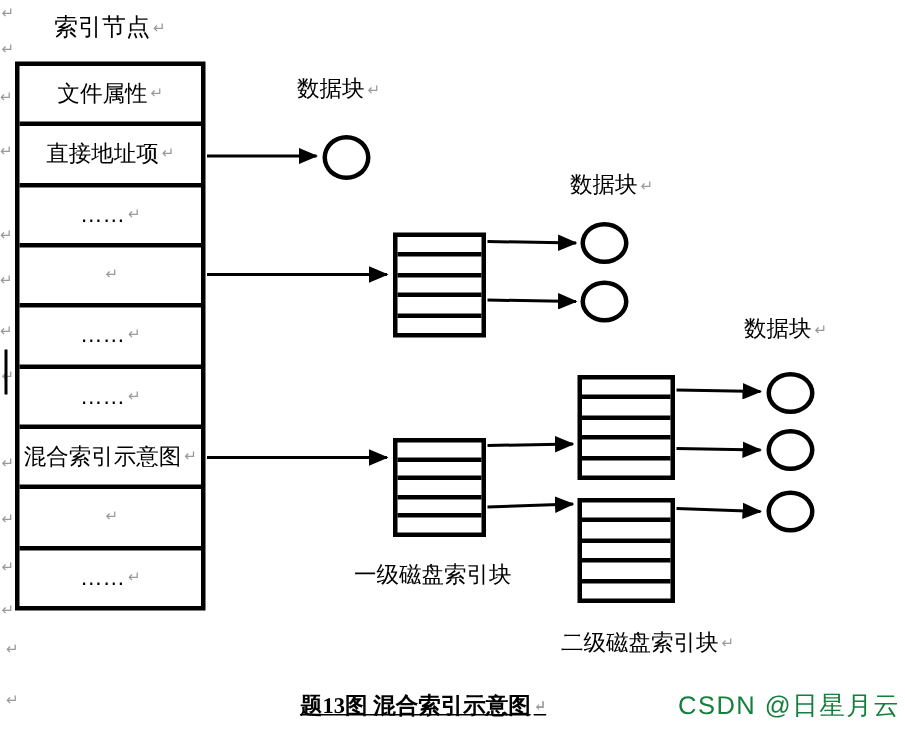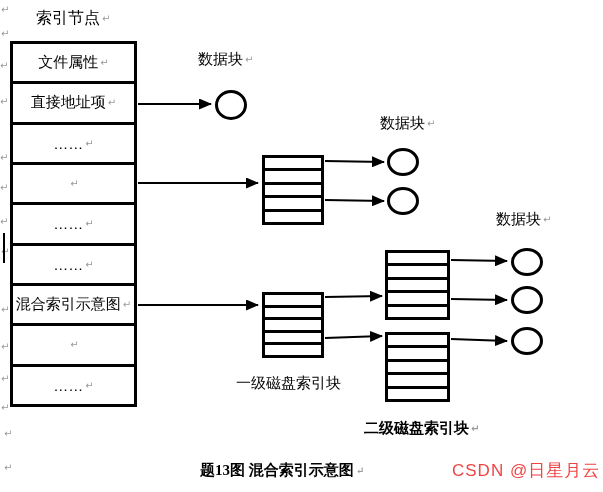--- a/index.html
+++ b/index.html
@@ -23,22 +23,22 @@
   .b2{left:262px;top:292px;width:62px;height:66px;}
   .b3{left:385px;top:250px;width:65px;height:70px;}
   .b4{left:385px;top:332px;width:65px;height:70px;}
   
   .dcircle{width:32px;height:28px;border:3px solid #000;border-radius:50%;
            box-sizing:border-box;background:#fff;z-index:2;}
   
   .lbl{font-size:15px;white-space:nowrap;z-index:3;}
   .pmark{color:#9a9a9a;font-size:10px;margin-left:2px;vertical-align:1px;}
   .lmark{position:absolute;color:#9a9a9a;font-size:10px;z-index:3;}
-  .caption{font-size:15px;font-weight:bold;font-family:"Liberation Serif","DejaVu Serif",serif;}
-  .watermark{font-size:17px;color:#ef4444;letter-spacing:1px;}
+  .caption{font-size:15px;font-weight:bold;font-family:"Liberation Serif","DejaVu Serif",serif;text-decoration:underline;}
+  .watermark{font-size:17px;color:#15803d;letter-spacing:1px;}
   .cursor-bar{left:3px;top:233px;width:2px;height:30px;background:#000;z-index:3;}
 </style>
 </head>
 <body>
 
 <div class="canvas">
 
   <svg class="wires" viewBox="0 0 603 492" xmlns="http://www.w3.org/2000/svg">
     <defs>
       <marker id="arr" markerWidth="13" markerHeight="11" refX="12" refY="5.5" orient="auto" markerUnits="userSpaceOnUse">
@@ -130,21 +130,21 @@
   <div class="abs dcircle" style="left:387px;top:148px;"></div>
   <div class="abs dcircle" style="left:387px;top:187px;"></div>
   <div class="abs dcircle" style="left:511px;top:248px;"></div>
   <div class="abs dcircle" style="left:511px;top:286px;"></div>
   <div class="abs dcircle" style="left:511px;top:327px;"></div>
 
   <div class="abs lbl" style="left:198px;top:50px;"><span>数据块</span><span class="pmark">↵</span></div>
   <div class="abs lbl" style="left:380px;top:114px;"><span>数据块</span><span class="pmark">↵</span></div>
   <div class="abs lbl" style="left:496px;top:210px;"><span>数据块</span><span class="pmark">↵</span></div>
   <div class="abs lbl" style="left:236px;top:374px;"><span>一级磁盘索引块</span></div>
-  <div class="abs lbl" style="left:364px;top:419px;font-weight:bold;"><span>二级磁盘索引块</span><span class="pmark">↵</span></div>
+  <div class="abs lbl" style="left:374px;top:419px;"><span>二级磁盘索引块</span><span class="pmark">↵</span></div>
 
   <span class="lmark" style="left:1px;top:4px;">↵</span>
   <span class="lmark" style="left:1px;top:28px;">↵</span>
   <span class="lmark" style="left:0px;top:60px;">↵</span>
   <span class="lmark" style="left:0px;top:96px;">↵</span>
   <span class="lmark" style="left:0px;top:152px;">↵</span>
   <span class="lmark" style="left:0px;top:182px;">↵</span>
   <span class="lmark" style="left:0px;top:216px;">↵</span>
   <span class="lmark" style="left:1px;top:246px;">↵</span>
   <span class="lmark" style="left:1px;top:304px;">↵</span>

